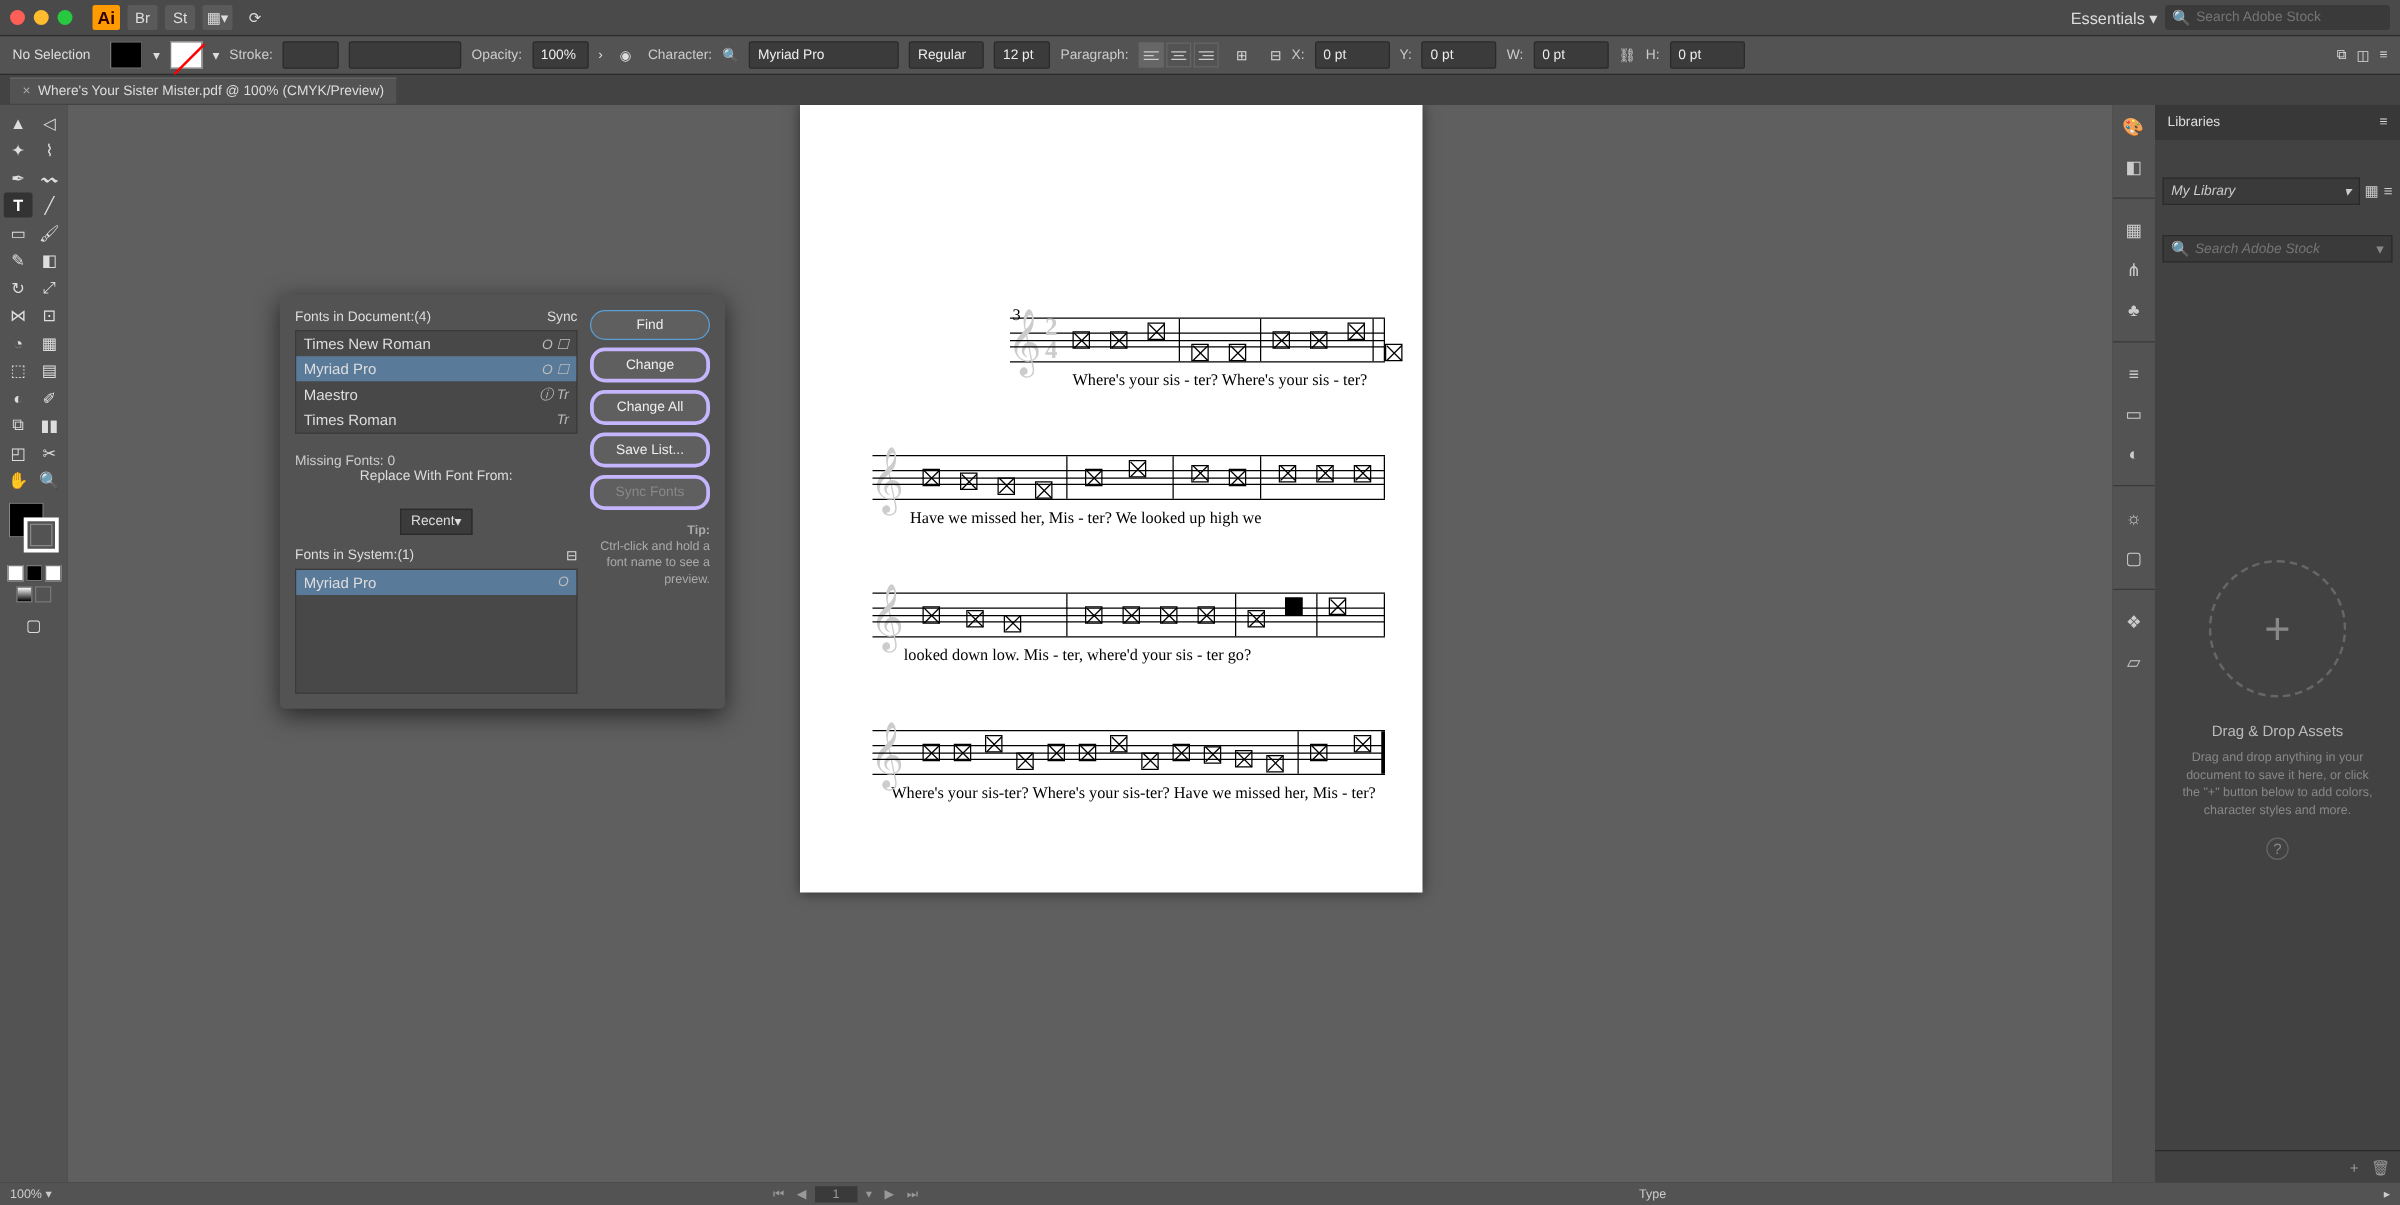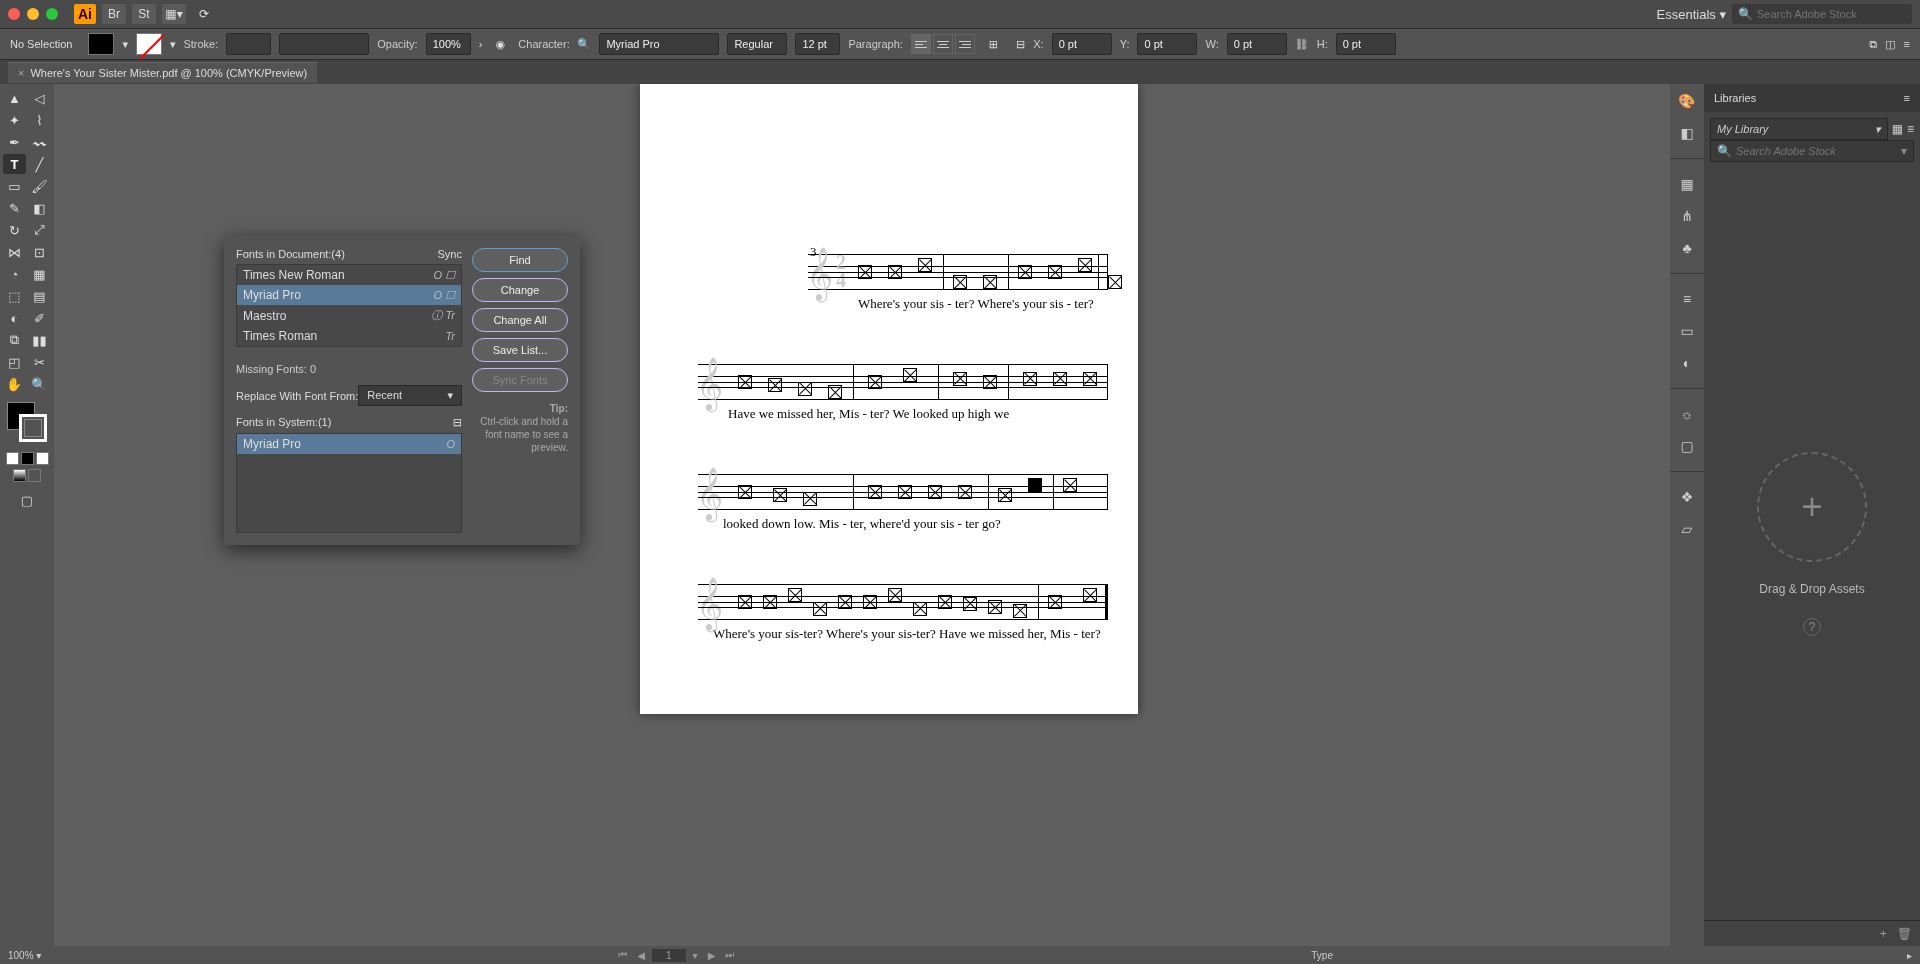--- a/index.html
+++ b/index.html
@@ -63,44 +63,44 @@
 .clef{position:absolute;left:-2px;top:-8px;font-size:46px;font-family:serif;}
 .barline{position:absolute;top:0;bottom:0;width:1px;background:#000;}
 .lyrics{font-family:"Times New Roman",serif;font-size:13px;color:#000;text-align:left;padding-left:50px;margin-top:6px;}
 
 
 .panel-strip{width:34px;background:#535353;display:flex;flex-direction:column;align-items:center;padding-top:6px;gap:10px;}
 .panel-strip .picon{width:22px;height:22px;display:flex;align-items:center;justify-content:center;color:#ccc;font-size:14px;}
 .panel-strip .divider{width:100%;height:1px;background:#3a3a3a;margin:4px 0;}
 
 
-.libraries{width:216px;background:#424242;display:flex;flex-direction:column;}
+.libraries{width:196px;background:#424242;display:flex;flex-direction:column;gap:24px;}
 .lib-header{height:28px;background:#383838;display:flex;align-items:center;padding:0 10px;font-size:11px;color:#ddd;justify-content:space-between;}
 .lib-select{margin:6px;background:#3a3a3a;border:1px solid #2a2a2a;height:22px;display:flex;align-items:center;padding:0 6px;font-size:11px;justify-content:space-between;font-style:italic;}
 .lib-search{margin:0 6px 6px;background:#3a3a3a;border:1px solid #2a2a2a;height:22px;display:flex;align-items:center;padding:0 6px;}
 .lib-search input{background:transparent;border:none;color:#888;font-size:11px;width:100%;outline:none;font-style:italic;}
 .lib-body{flex:1;display:flex;flex-direction:column;align-items:center;justify-content:center;padding:20px;text-align:center;}
 .drop-circle{width:110px;height:110px;border:2px dashed #666;border-radius:50%;display:flex;align-items:center;justify-content:center;color:#888;font-size:36px;margin-bottom:20px;}
 .lib-footer{height:26px;border-top:1px solid #2a2a2a;display:flex;align-items:center;justify-content:flex-end;padding:0 8px;gap:10px;color:#999;}
 
 
 .dialog{position:absolute;left:170px;top:152px;width:356px;background:#535353;box-shadow:0 5px 20px rgba(0,0,0,0.6);border-radius:4px;font-size:11px;color:#ddd;}
 .dialog-title{background:linear-gradient(#e8e8e8,#d0d0d0);color:#333;text-align:center;padding:4px;border-radius:4px 4px 0 0;font-size:12px;}
 .dialog-body{padding:12px;display:flex;gap:10px;}
 .dialog-left{flex:1;}
 .dialog-right{width:96px;display:flex;flex-direction:column;gap:6px;}
-.d-btn{background:#5f5f5f;border:1px solid #c4b5fd;border-radius:12px;padding:5px 0;text-align:center;color:#eee;font-size:11px;cursor:pointer;}
+.d-btn{background:#5f5f5f;border:3px solid #c4b5fd;border-radius:12px;padding:5px 0;text-align:center;color:#eee;font-size:11px;cursor:pointer;}
 .d-btn.primary{border:1.5px solid #5a9fd4;}
 .d-btn.disabled{color:#888;}
 .font-list{background:#484848;border:1px solid #3a3a3a;margin-top:4px;}
 .font-row{display:flex;justify-content:space-between;padding:3px 6px;font-family:"Times New Roman",serif;font-size:12px;align-items:center;}
 .font-row.sel{background:#5a7a9a;}
 .font-row .ft{font-style:italic;color:#bbb;font-size:11px;}
 .section-label{margin-top:16px;color:#ccc;}
-.replace-row{display:flex;align-items:center;gap:0;margin-top:10px;}
+.replace-row{display:flex;align-items:center;gap:20px;flex-direction:column;}
 .replace-sel{background:#3b3b3b;border:1px solid #2a2a2a;padding:3px 8px;flex:1;display:flex;justify-content:space-between;}
 .tip{font-size:10px;color:#aaa;text-align:right;line-height:1.3;margin-top:4px;}
 .done-row{padding:10px 14px 14px;display:flex;justify-content:flex-end;}
 
 
 .statusbar{position:absolute;bottom:0;left:0;right:0;height:18px;background:#535353;display:flex;align-items:center;padding:0 8px;font-size:10px;color:#ccc;gap:12px;justify-content:space-between;}
 .statusbar .nav{display:flex;gap:4px;align-items:center;}
 .statusbar .nav span{padding:0 3px;color:#999;}
 </style>
 </head>
@@ -448,20 +448,21 @@
       <span style="color:#ccc">≡</span>
     </div>
     <div class="lib-search">
       <span style="color:#888;margin-right:4px">🔍</span>
       <input placeholder="Search Adobe Stock" style="">
       <span style="color:#888">▾</span>
     </div>
     <div class="lib-body">
       <div class="drop-circle">+</div>
       <div style="color:#bbb;font-size:12px;margin-bottom:8px">Drag &amp; Drop Assets</div>
+      <div style="color:#888;font-size:10px;line-height:1.4">Drag and drop anything in your document to save it here, or click the "+" button below to add colors, character styles and more.</div>
       <div style="margin-top:14px;color:#888;border:1px solid #666;border-radius:50%;width:18px;height:18px;display:flex;align-items:center;justify-content:center">?</div>
     </div>
     <div class="lib-footer">
       <span>+</span>
       <span>🗑</span>
     </div>
   </div>
 </div>
 
 <div class="statusbar">

